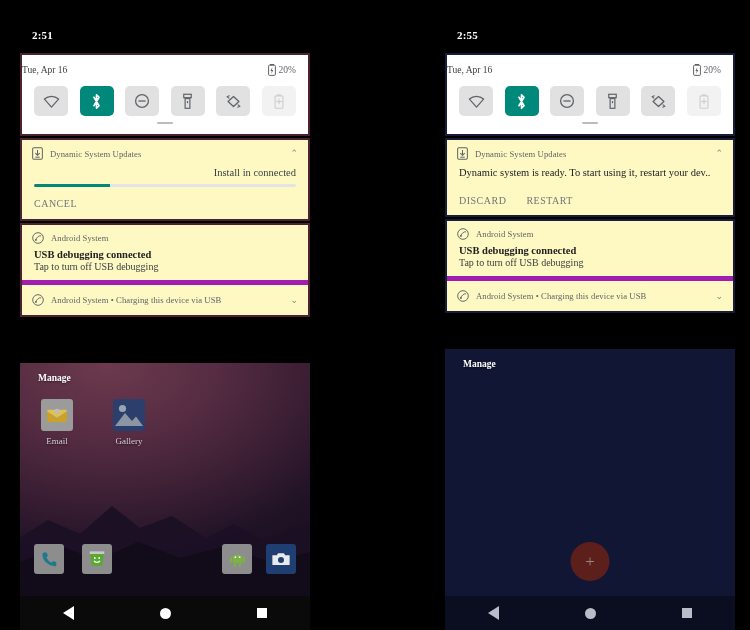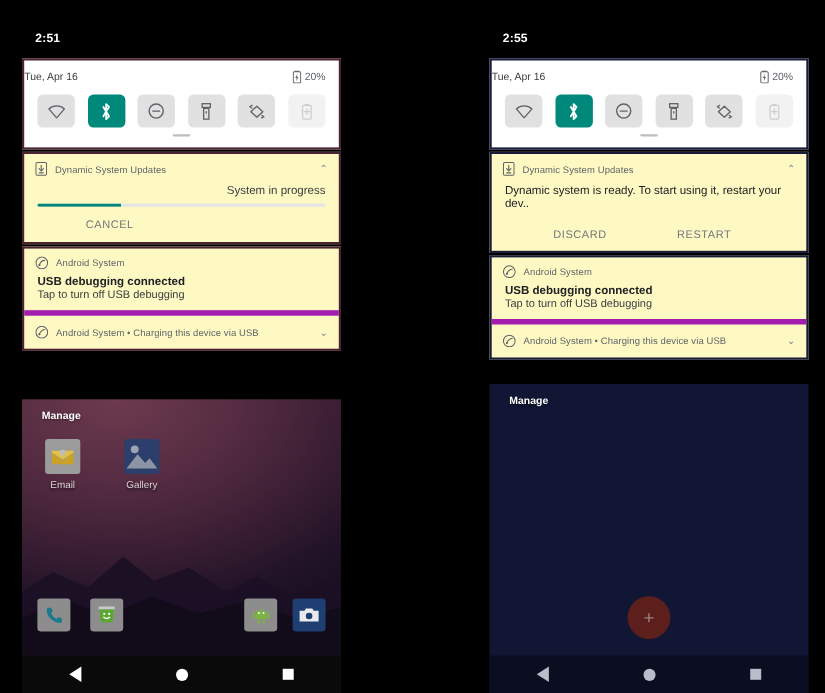--- a/index.html
+++ b/index.html
@@ -5,21 +5,21 @@
   * { box-sizing: border-box; margin: 0; padding: 0; }
   html, body {
     width: 750px; height: 630px;
     background: #000;
     font-family: "Liberation Sans", sans-serif;
     overflow: hidden;
   }
   .stage { position: relative; width: 750px; height: 630px; background: #000; }
 
   
-  .device { position: absolute; top: 0; width: 314px; height: 630px; background: #000; }
+  .device { position: absolute; top: 0; width: 314px; height: 630px; background: #000; font-family: Liberation Serif, serif; }
   .device.left  { left: 20px; }
   .device.right { left: 445px; }
 
   
   .statusbar {
     position: absolute; top: 20px; left: 0; width: 290px; height: 30px;
     background: #000; color: #fff;
     display: flex; align-items: center;
   }
   .statusbar .clock {
@@ -81,21 +81,21 @@
   .n-status { font-size: 10.5px; color: #3c4043; text-align: right; padding: 4px 12px 6px 12px; }
 
   .progress {
     height: 3px; background: #e4e4e4; margin: 0 12px 0 12px; border-radius: 2px;
     overflow: hidden;
   }
   .progress > i { display: block; height: 100%; background: #00897b; }
 
   .n-actions { display: flex; gap: 22px; padding: 11px 12px 10px 12px; }
   .n-actions.tight { padding: 8px 12px 9px 12px; gap: 20px; }
-  .n-act { font-size: 10px; color: #70757a; letter-spacing: .5px; margin-left: 44px; }
+  .n-act { font-size: 10px; color: #70757a; letter-spacing: .5px; }
 
   .n-compact {
     display: flex; align-items: center; gap: 7px;
     padding: 9px 10px 9px 10px;
     border-top: 5px solid #a21caf;
   }
 
   
   .hl-maroon { border-color: #4a2230 !important; }
   .hl-navy   { border-color: #171c3a !important; }
@@ -234,21 +234,21 @@
         <div class="n-head">
           <svg width="11" height="13" viewBox="0 0 12 14">
             <rect x="0.7" y="0.7" width="10.6" height="12.6" rx="1.4" fill="none" stroke="#5f6368" stroke-width="1.1"></rect>
             <line x1="6" y1="3.2" x2="6" y2="8.6" stroke="#5f6368" stroke-width="1.1"></line>
             <path d="M3.9 6.8 L6 9 L8.1 6.8" fill="none" stroke="#5f6368" stroke-width="1.1" stroke-linecap="round"></path>
             <line x1="3.6" y1="11" x2="8.4" y2="11" stroke="#5f6368" stroke-width="1.1"></line>
           </svg>
           <span class="n-app">Dynamic System Updates</span>
           <span class="n-chev">⌃</span>
         </div>
-        <div class="n-status">System in progress</div>
+        <div class="n-status">Install in connected</div>
         <div class="progress">
             <i id="prog-left" style="width: 29%;"></i>
           </div>
         <div class="n-actions">
           <span class="n-act">CANCEL</span>
         </div>
       </div>
 
       <div class="notif hl-maroon">
         <div class="n-head">

